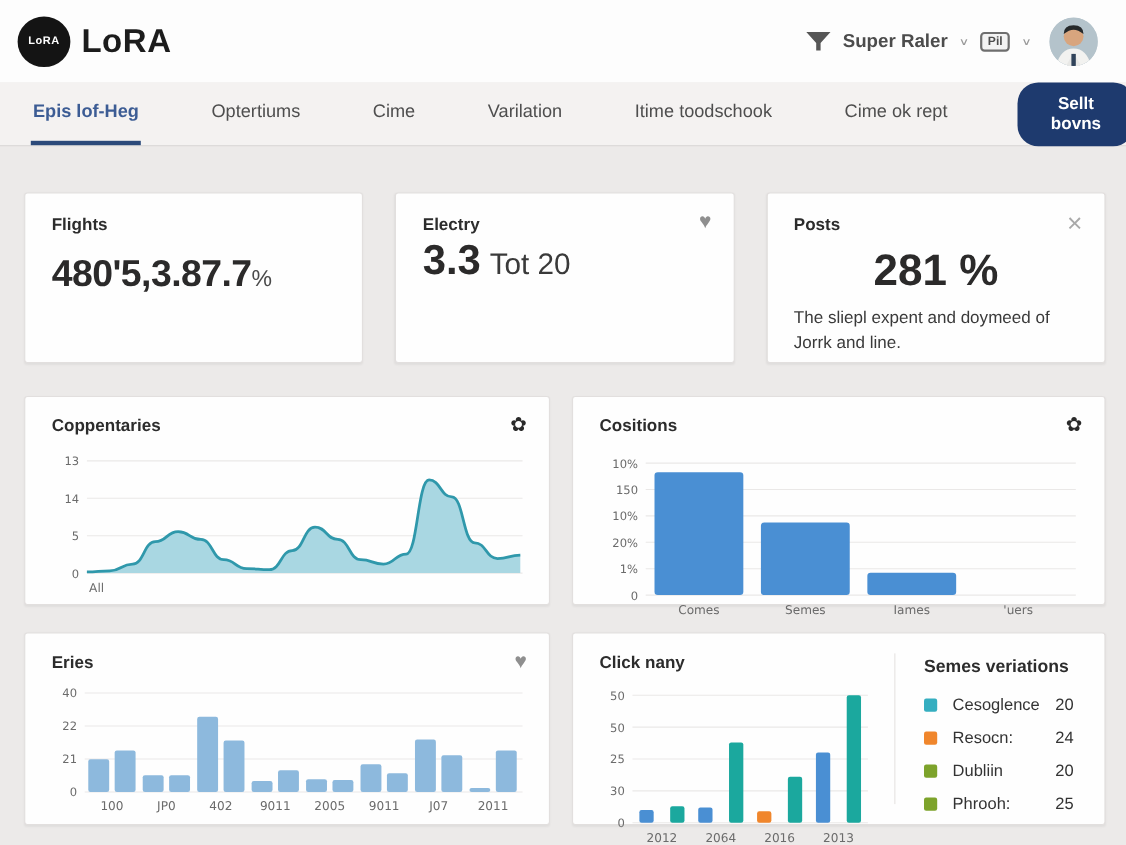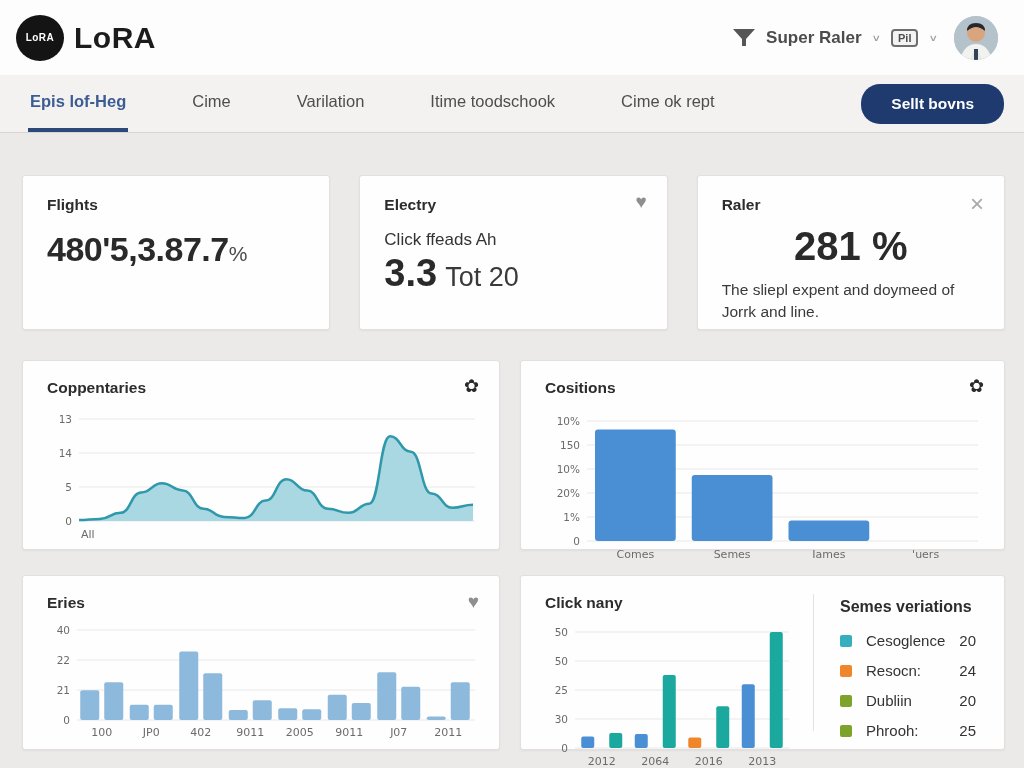--- a/index.html
+++ b/index.html
@@ -109,20 +109,21 @@
         <circle cx="22" cy="17" r="9" fill="#d8a57e"></circle>
         <path d="M13 15 Q13 7 22 7 Q31 7 31 15 Q26 11 22 11 Q18 11 13 15 Z" fill="#26292b"></path>
       </svg>
     </div>
   </div>
 </div>
 
 <div class="nav">
   <div id="nav-tabs" style="display:flex;align-items:stretch;">
       <div class="tab active">Epis lof-Heg</div>
+      <div class="tab">Optertiums</div>
       <div class="tab">Cime</div>
       <div class="tab">Varilation</div>
       <div class="tab">Itime toodschook</div>
       <div class="tab">Cime ok rept</div>
     </div>
   <div class="nav-btn-wrap">
     <button class="nav-btn">Sellt bovns</button>
   </div>
 </div>
 
@@ -132,28 +133,27 @@
     <div class="card stat-card">
       <div class="card-title">Flights</div>
       <div class="stat-value-lg">
         <span>480'5,3.87.7</span><span class="stat-suffix">%</span>
       </div>
     </div>
 
     <div class="card stat-card">
       <div class="card-title">Electry</div>
       <span class="corner-icon">♥</span>
-      <div class="electry-line">Click ffeads Ah</div>
       <div class="electry-val">
         <span class="big">3.3</span><span class="tot">Tot 20</span>
       </div>
     </div>
 
     <div class="card stat-card">
-      <div class="card-title">Raler</div>
+      <div class="card-title">Posts</div>
       <span class="corner-icon close">×</span>
       <div class="posts-val">281 %</div>
       <div class="posts-desc">The sliepl expent and doymeed of Jorrk and line.</div>
     </div>
   </div>
 
   <div class="row row2">
     <div class="card chart-card card-a">
       <div class="card-title">Coppentaries</div>
       <span class="corner-icon gear">✿</span>

